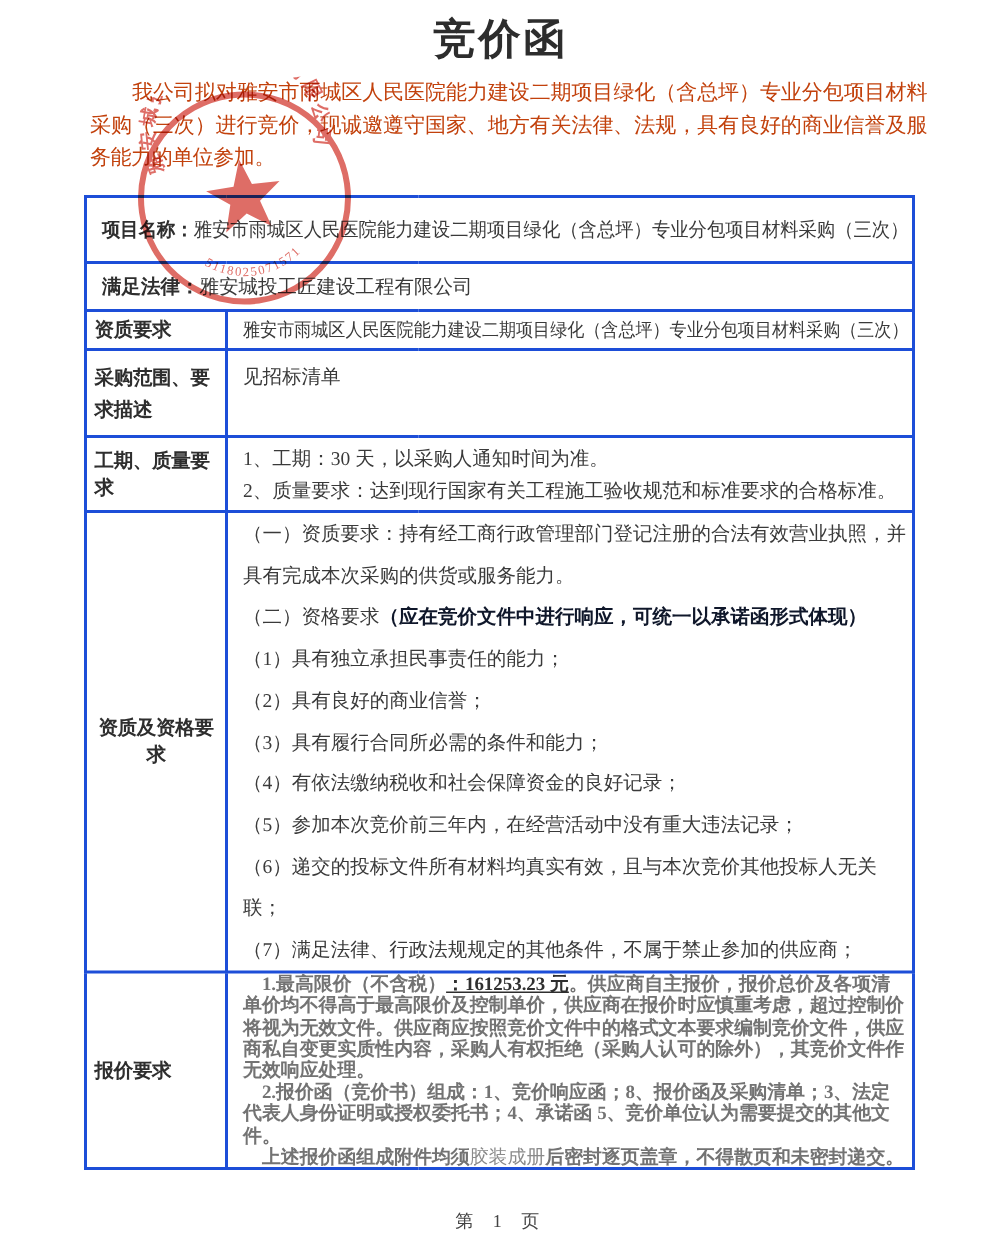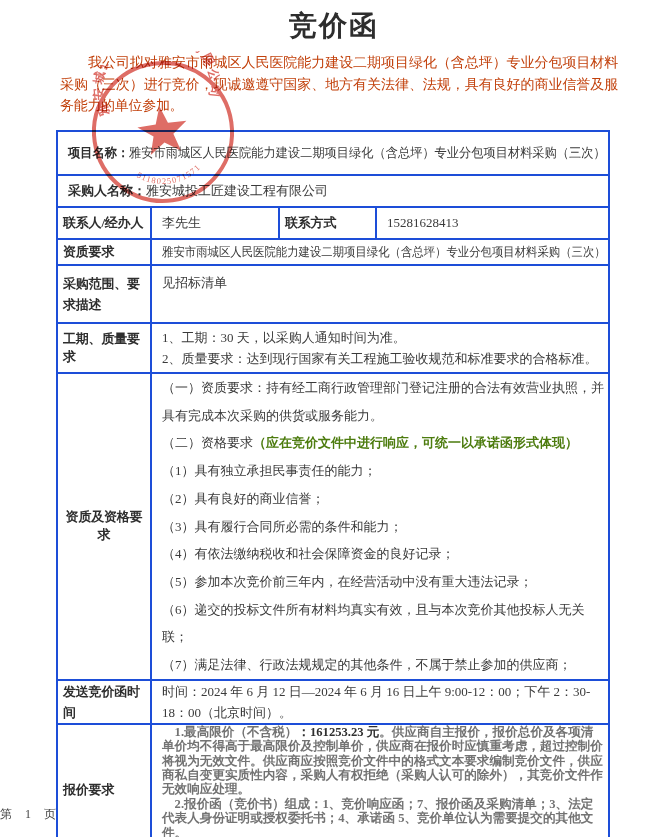--- a/index.html
+++ b/index.html
@@ -11,26 +11,26 @@
   table.info{position:absolute;left:56px;top:130px;width:552px;border-collapse:collapse;table-layout:fixed;}
   td{border:2px solid #1d4ed8;font-size:13px;color:#3a3a3a;padding:0 4px 0 10px;vertical-align:middle;
      overflow:hidden;}
   td.lab{font-weight:bold;color:#2e2e2e;padding:0 0 0 5px;letter-spacing:-0.2px;}
   td.lab-center{text-align:center;padding:4px 2px;}
   .inline-lab{font-weight:bold;color:#2e2e2e;}
   .squeeze{display:inline-block;white-space:nowrap;transform:scaleX(0.94);transform-origin:left center;}
   .squeeze2{display:inline-block;white-space:nowrap;font-size:12.5px;transform:scaleX(0.91);transform-origin:left center;}
   .dual{line-height:21px;}
   .quals p{margin:0;font-size:13px;line-height:27.7px;}
-  .quals .bold{font-weight:bold;color:#4d7c0f;}
+  .quals .bold{font-weight:bold;color:#0f172a;}
   .offer p{margin:0;font-size:12.6px;line-height:14.4px;text-indent:1em;}
   .offer .b{font-weight:bold;color:#737373;}
-  .offer .u{font-weight:bold;color:#2f2f2f;}
+  .offer .u{font-weight:bold;color:#2f2f2f;text-decoration:underline;}
   .offer .light{font-weight:normal;color:#8a8a8a;}
-  .footer{position:absolute;left:0;right:0;top:806px;font-size:12px;
+  .footer{position:absolute;left:0;right:0;top:806px;text-align:center;font-size:12px;
           letter-spacing:5px;color:#444;}
   .stamp{position:absolute;left:88px;top:57px;width:150px;height:150px;opacity:0.78;
          mix-blend-mode:multiply;transform:rotate(-8deg);pointer-events:none;}
 </style>
 </head>
 <body>
 
 <div class="page">
 
   <h1 class="title">竞价函</h1>
@@ -45,28 +45,22 @@
         <col style="width:233px">
     </colgroup>
     <tbody>
         <tr style="height:44px">
       <td colspan="4">
         <span class="squeeze"><span class="inline-lab">项目名称：</span><span>雅安市雨城区人民医院能力建设二期项目绿化（含总坪）专业分包项目材料采购（三次）</span></span>
       </td>
     </tr>
     <tr style="height:32px">
       <td colspan="4">
-        <span class="inline-lab">采购人名称：</span><span>雅安城投工匠建设工程有限公司</span>
+        <span class="inline-lab">满足法律：</span><span>雅安城投工匠建设工程有限公司</span>
       </td>
-    </tr>
-    <tr style="height:32px">
-      <td class="lab">联系人/经办人</td>
-      <td>李先生</td>
-      <td class="lab">联系方式</td>
-      <td>15281628413</td>
     </tr>
     <tr style="height:26px">
       <td class="lab">资质要求</td>
       <td colspan="3"><span class="squeeze2">雅安市雨城区人民医院能力建设二期项目绿化（含总坪）专业分包项目材料采购（三次）</span></td>
     </tr>
     <tr style="height:58px">
       <td class="lab dual">采购范围、要求描述</td>
       <td colspan="3" style="vertical-align:top;padding-top:8px;margin-left:28px;">见招标清单</td>
     </tr>
     <tr style="height:50px">
@@ -83,29 +77,25 @@
         <p><span>（二）资格要求</span><span class="bold">（应在竞价文件中进行响应，可统一以承诺函形式体现）</span></p>
         <p>（1）具有独立承担民事责任的能力；</p>
         <p>（2）具有良好的商业信誉；</p>
         <p>（3）具有履行合同所必需的条件和能力；</p>
         <p>（4）有依法缴纳税收和社会保障资金的良好记录；</p>
         <p>（5）参加本次竞价前三年内，在经营活动中没有重大违法记录；</p>
         <p>（6）递交的投标文件所有材料均真实有效，且与本次竞价其他投标人无关联；</p>
         <p>（7）满足法律、行政法规规定的其他条件，不属于禁止参加的供应商；</p>
       </td>
     </tr>
-    <tr style="height:42px">
-      <td class="lab dual">发送竞价函时间</td>
-      <td colspan="3" class="dual">时间：2024 年 6 月 12 日—2024 年 6 月 16 日上午 9:00-12：00；下午 2：30-18：00（北京时间）。</td>
-    </tr>
     <tr style="height:103px">
       <td class="lab">报价要求</td>
       <td colspan="3" class="offer">
         <p><span class="b">1.最高限价（不含税）</span><span class="u">：161253.23 元</span><span class="b">。供应商自主报价，报价总价及各项清单价均不得高于最高限价及控制单价，供应商在报价时应慎重考虑，超过控制价将视为无效文件。供应商应按照竞价文件中的格式文本要求编制竞价文件，供应商私自变更实质性内容，采购人有权拒绝（采购人认可的除外），其竞价文件作无效响应处理。</span></p>
-        <p class="b">2.报价函（竞价书）组成：1、竞价响应函；7、报价函及采购清单；3、法定代表人身份证明或授权委托书；4、承诺函 5、竞价单位认为需要提交的其他文件。</p>
+        <p class="b">2.报价函（竞价书）组成：1、竞价响应函；8、报价函及采购清单；3、法定代表人身份证明或授权委托书；4、承诺函 5、竞价单位认为需要提交的其他文件。</p>
         <p><span class="b">上述报价函组成附件均须</span><span class="light">胶装成册</span><span class="b">后密封逐页盖章，不得散页和未密封递交。</span></p>
       </td>
     </tr>
   </tbody>
     </table>
 
   <svg class="stamp" viewBox="0 0 150 150">
     <defs>
       <path id="arcTop" d="M 26.1,52.2 A 54,54 0 1 1 123.9,52.2" fill="none"></path>
       <path id="arcBottom" d="M 38.2,111.8 A 52,52 0 0 0 111.8,111.8" fill="none"></path>

